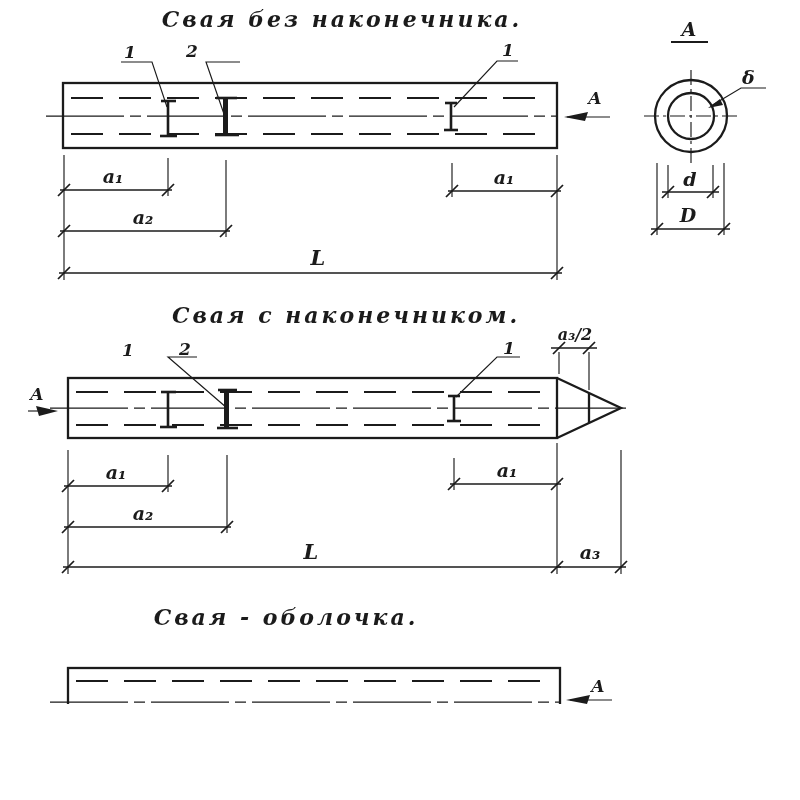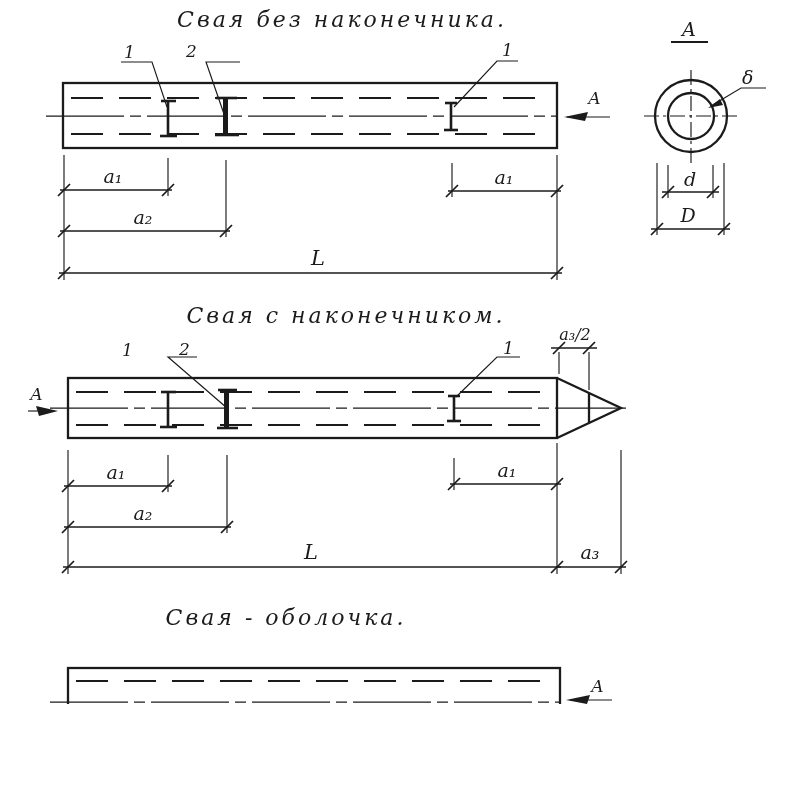--- a/index.html
+++ b/index.html
@@ -1,16 +1,16 @@
 <!DOCTYPE html>
 <html><head>
 <meta charset="utf-8">
 <style>
   html,body{margin:0;padding:0;background:#ffffff;}
-  .canvas{width:800px;height:704px;background:#ffffff;position:relative;font-family:"DejaVu Serif",serif;}
+  .canvas{width:800px;height:704px;background:#ffffff;position:relative;font-family:"DejaVu Serif",serif;font-weight:bold;}
   svg{display:block;}
   .ln{stroke:#1b1b1b;fill:none;}
   .body{stroke-width:2.3;}
   .dash{stroke-width:2;stroke-dasharray:32 16;}
   .cl{stroke-width:1.25;stroke-dasharray:78 6 11 6;}
   .thin{stroke-width:1.15;}
   .dim{stroke-width:1.4;}
   .tick{stroke-width:1.7;}
   .mark{stroke-width:2.6;}
   .fill{fill:#1b1b1b;stroke:none;}

